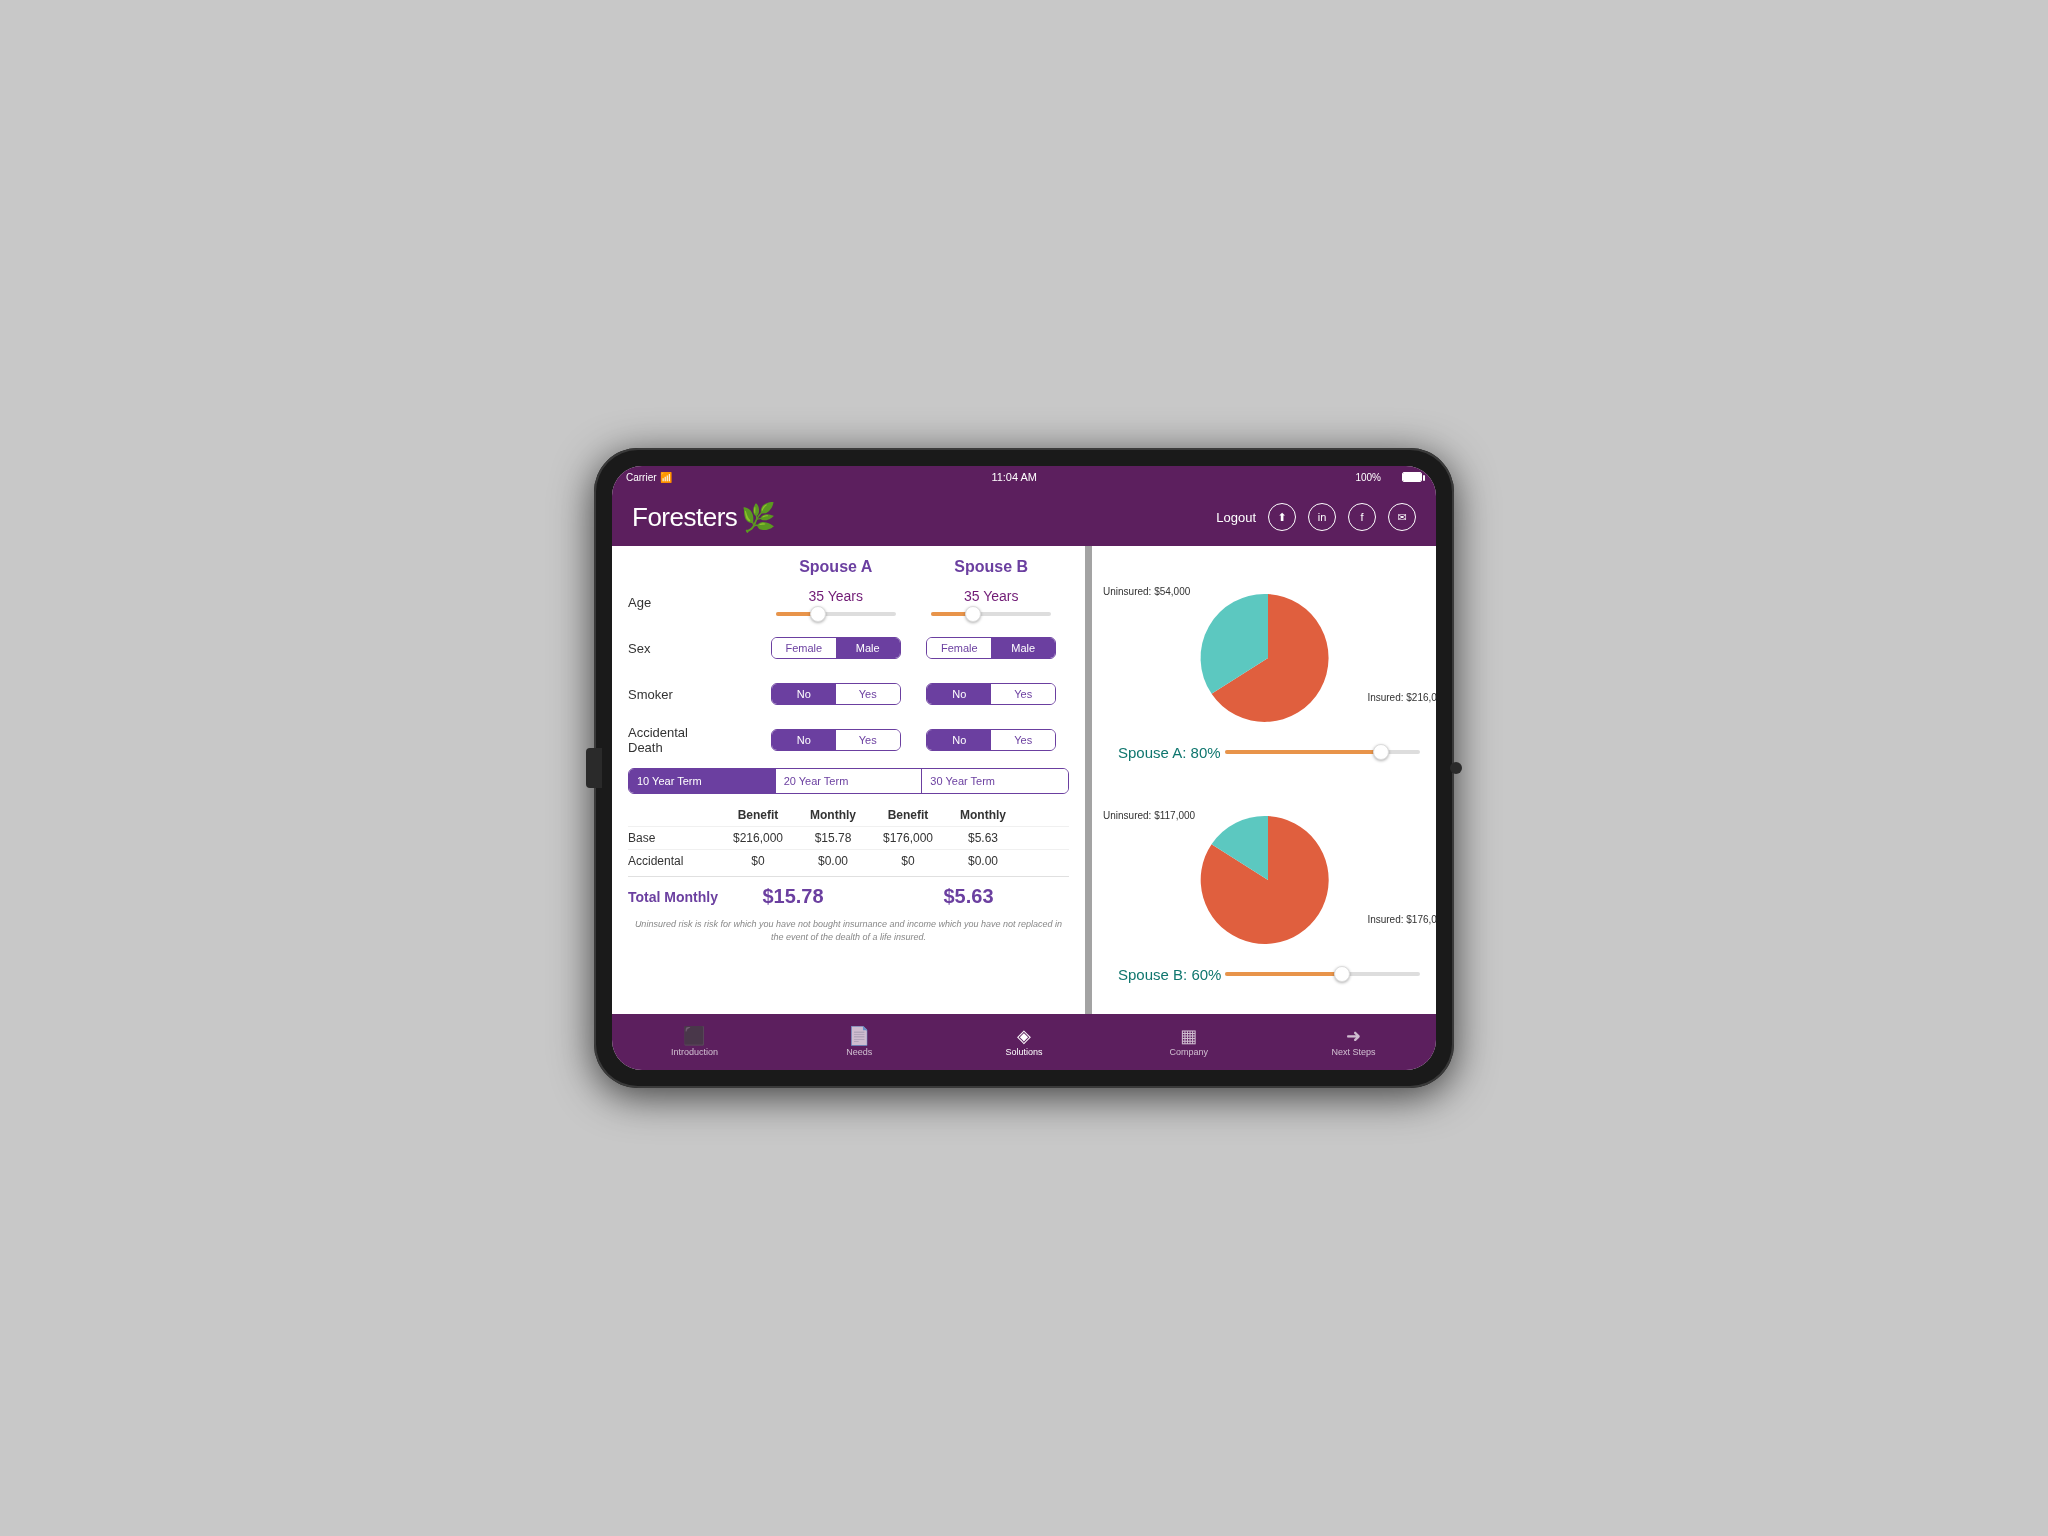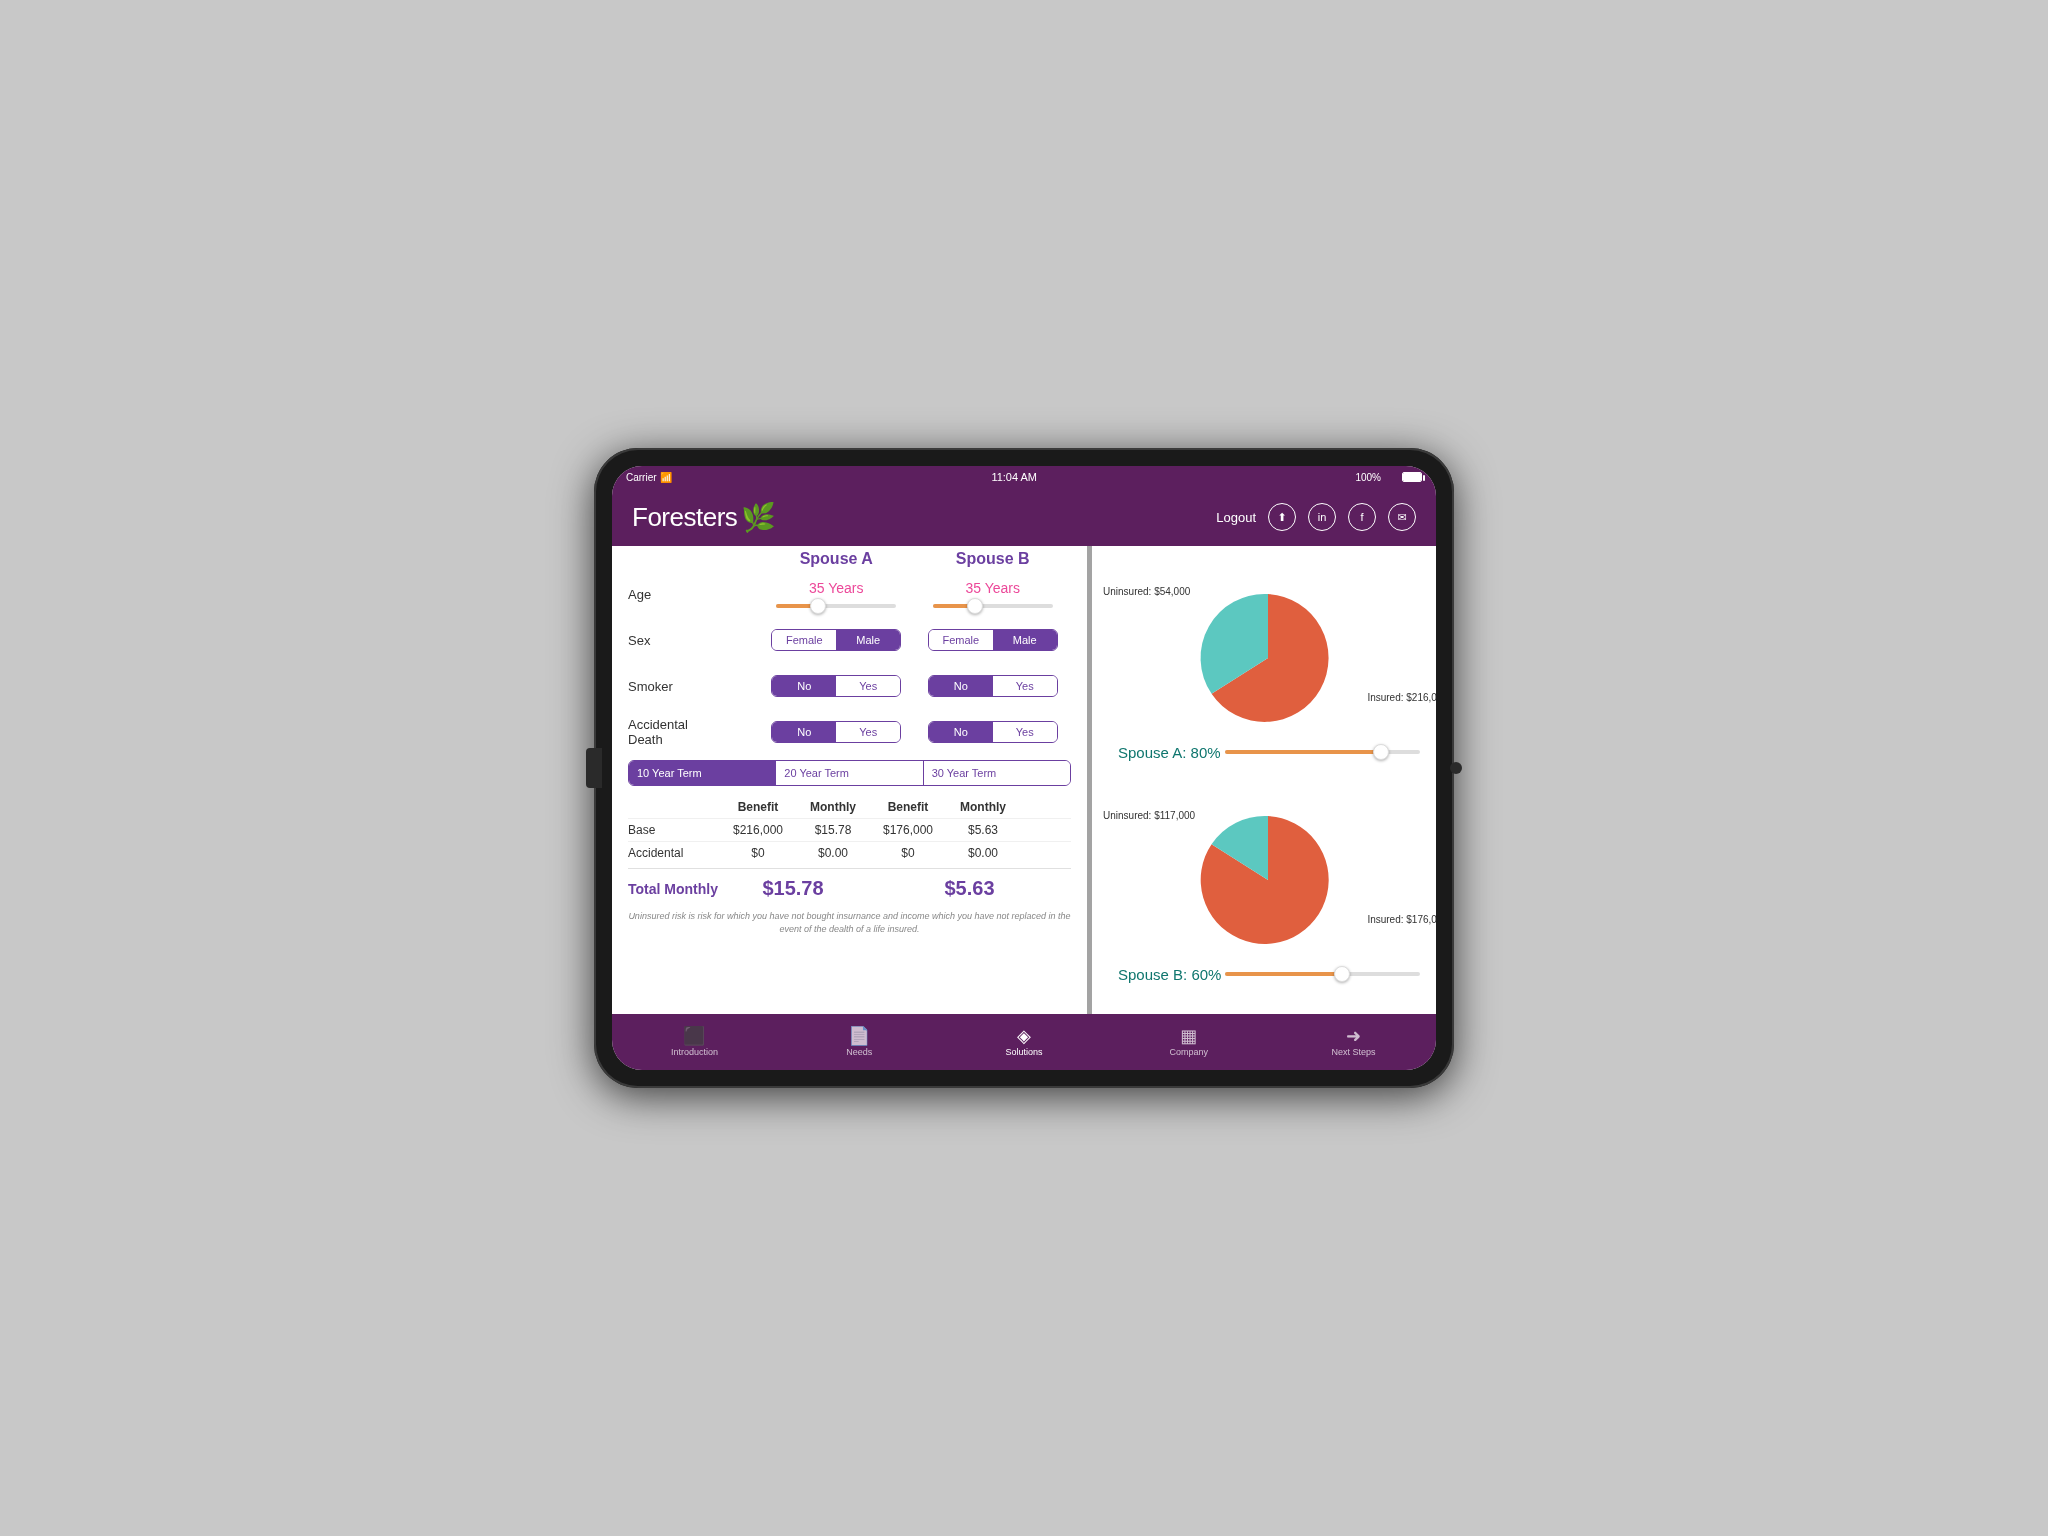--- a/index.html
+++ b/index.html
@@ -101,22 +101,22 @@
     .main-content {
       flex: 1;
       display: flex;
       background: white;
       overflow: hidden;
     }
 
     
     .left-panel {
       flex: 0 0 480px;
-      padding: 4px 16px;
-      border-right: 5px solid #a3a3a3;
+      padding: 12px 16px;
+      border-right: 7px solid #a3a3a3;
       overflow-y: auto;
     }
 
     
     .spouse-header {
       display: flex;
       margin-bottom: 8px;
     }
     .spouse-label-col { flex: 0 0 130px; }
     .spouse-a-col, .spouse-b-col {
@@ -143,21 +143,21 @@
       flex: 1;
       display: flex;
       justify-content: center;
       align-items: center;
     }
 
     
     .age-display {
       text-align: center;
       font-size: 14px;
-      color: #ec4899;
+      color: #701a75;
       margin-bottom: 8px;
     }
     .slider-track {
       width: 120px;
       height: 4px;
       background: #ddd;
       border-radius: 2px;
       position: relative;
       margin: 0 auto;
     }

